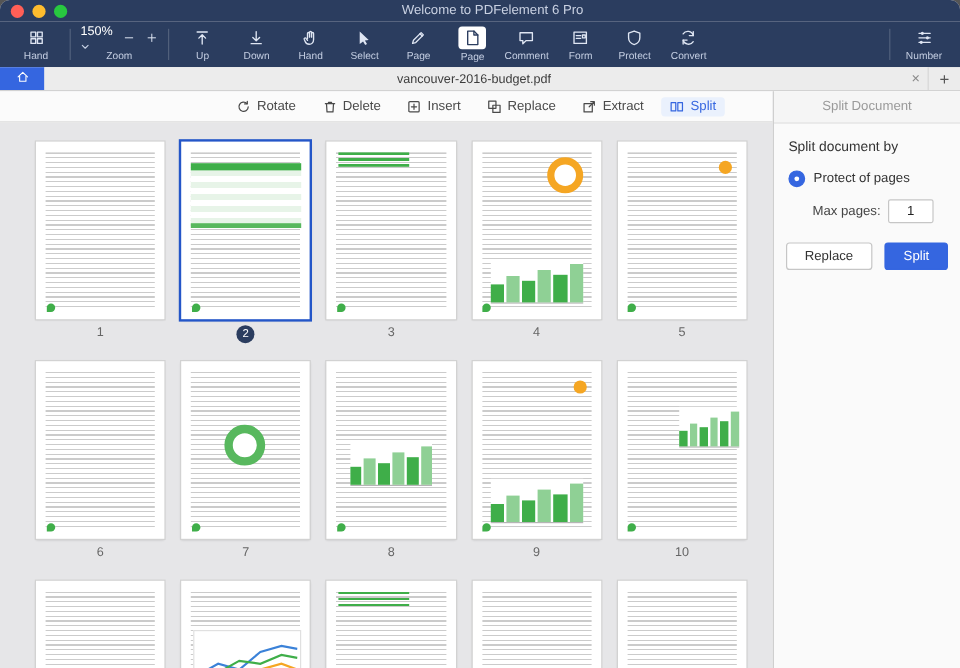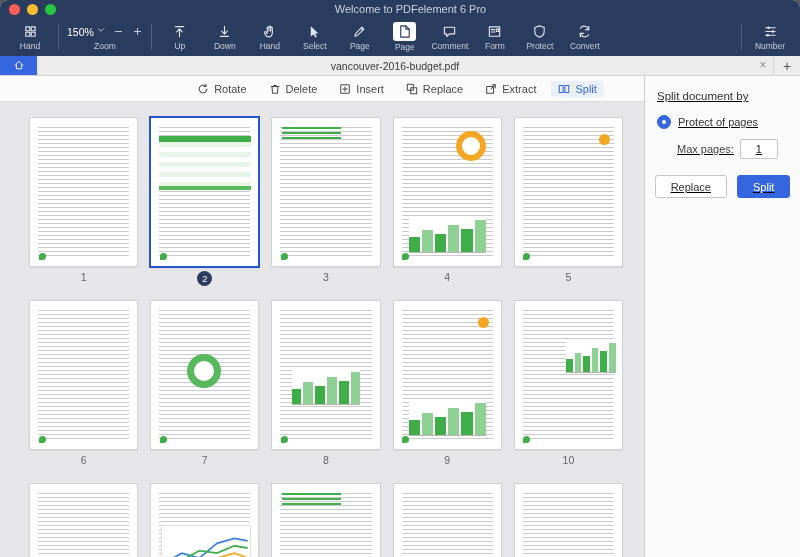--- a/index.html
+++ b/index.html
@@ -16,21 +16,21 @@
   
   .toolbar{height:38px;background:var(--toolbar-bg);display:flex;align-items:center;padding:0 8px;flex:0 0 auto;}
   .tbtn{display:flex;flex-direction:column;align-items:center;justify-content:center;width:44px;height:34px;color:#e8edf7;}
   .ticon{height:17px;display:flex;align-items:center;justify-content:center;color:#dfe6f3;}
   .ticon svg{width:15px;height:15px;display:block;}
   .tlabel{font-size:8.5px;color:#c4cee2;margin-top:1px;white-space:nowrap;}
   .tbtn.active .ticon{background:#fff;color:#2b3d5f;border-radius:3px;padding:1px 4px;}
   .vsep{width:1px;height:26px;background:rgba(255,255,255,.18);margin:0 6px;flex:0 0 auto;}
   .zoom-group{display:flex;flex-direction:column;align-items:center;margin:0 2px;}
   .zoom-row{display:flex;align-items:center;gap:8px;height:17px;}
-  .zoom-value{font-size:10.5px;color:#fff;display:flex;align-items:flex-start;gap:3px;}
+  .zoom-value{font-size:10.5px;color:#fff;display:flex;align-items:flex-start;gap:3px;flex-direction:column;}
   .zoom-value svg{width:8px;height:8px;color:#c4cee2;}
   .zbtn{display:flex;align-items:center;color:#dfe6f3;}
   .zbtn svg{width:12px;height:12px;}
   .toolbar-right{margin-left:auto;display:flex;align-items:center;}
   .tb-buttons{display:flex;align-items:center;gap:1px;}
 
   
   .tabbar{height:19px;background:#ececec;border-bottom:1px solid #d2d2d2;display:flex;align-items:stretch;flex:0 0 auto;}
   .home-btn{width:37px;background:var(--accent);color:#fff;display:flex;align-items:center;justify-content:center;}
   .home-btn svg{width:12px;height:12px;}
@@ -74,21 +74,21 @@
   .feat-bars-right{right:6%;top:26%;width:46%;height:22%;}
   .feat-bars i,.feat-bars-mid i,.feat-bars-right i{flex:1;background:var(--green);}
   .feat-bars i:nth-child(even),.feat-bars-mid i:nth-child(even),.feat-bars-right i:nth-child(even){background:#8fd095;}
   .feat-linechart{left:9%;top:28%;width:82%;height:30%;background:#fff;border:1px solid #e0e0e0;}
   .feat-linechart svg{width:100%;height:100%;display:block;}
   .feat-logo{left:8%;bottom:4%;width:7px;height:7px;background:var(--green);border-radius:50% 50% 50% 0;}
 
   
   .panel{width:155px;flex:0 0 auto;background:#fafafa;border-left:1px solid #cfcfcf;display:flex;flex-direction:column;}
   .panel-header{height:26px;line-height:26px;text-align:center;font-size:11px;color:#9a9a9a;border-bottom:1px solid #e2e2e2;background:#f5f5f5;}
-  .panel-body{padding:14px 12px;text-decoration:underline;}
+  .panel-body{padding:14px 12px;}
   .section-label{font-size:11.5px;color:#333;margin-bottom:13px;}
   .radio-row{display:flex;align-items:center;gap:7px;margin-bottom:10px;font-size:11px;color:#333;}
   .radio{width:12px;height:12px;border-radius:50%;border:1px solid #b9b9b9;background:#fff;position:relative;flex:0 0 auto;}
   .radio.selected{background:var(--accent);border-color:var(--accent);}
   .radio.selected::after{content:"";position:absolute;left:4px;top:4px;width:4px;height:4px;background:#fff;border-radius:50%;}
   .maxpages-row{display:flex;align-items:center;gap:6px;margin:0 0 14px 20px;font-size:11px;color:#444;}
   .maxpages-input{width:32px;height:16px;border:1px solid #c6c6c6;border-radius:2px;font-size:11px;text-align:center;
                   font-family:"Liberation Sans",sans-serif;background:#fff;color:#222;}
   .panel-buttons{display:flex;justify-content:center;gap:10px;margin-top:16px;}
   .btn{height:23px;padding:0 15px;border-radius:3px;font-size:11px;display:flex;align-items:center;box-sizing:border-box;}
@@ -442,20 +442,21 @@
           <div class="thumb">
             <div class="tpage"></div>
           </div>
           <div class="thumb">
             <div class="tpage"></div>
           </div>
         </div>
     </div>
 
     <div class="panel">
+      <div class="panel-header">Split Document</div>
       <div class="panel-body">
         <div class="section-label">Split document by</div>
 
         <div class="radio-row">
           <span class="radio selected"></span>
           <span>Protect of pages</span>
         </div>
 
         <div class="maxpages-row">
           <span>Max pages:</span>

